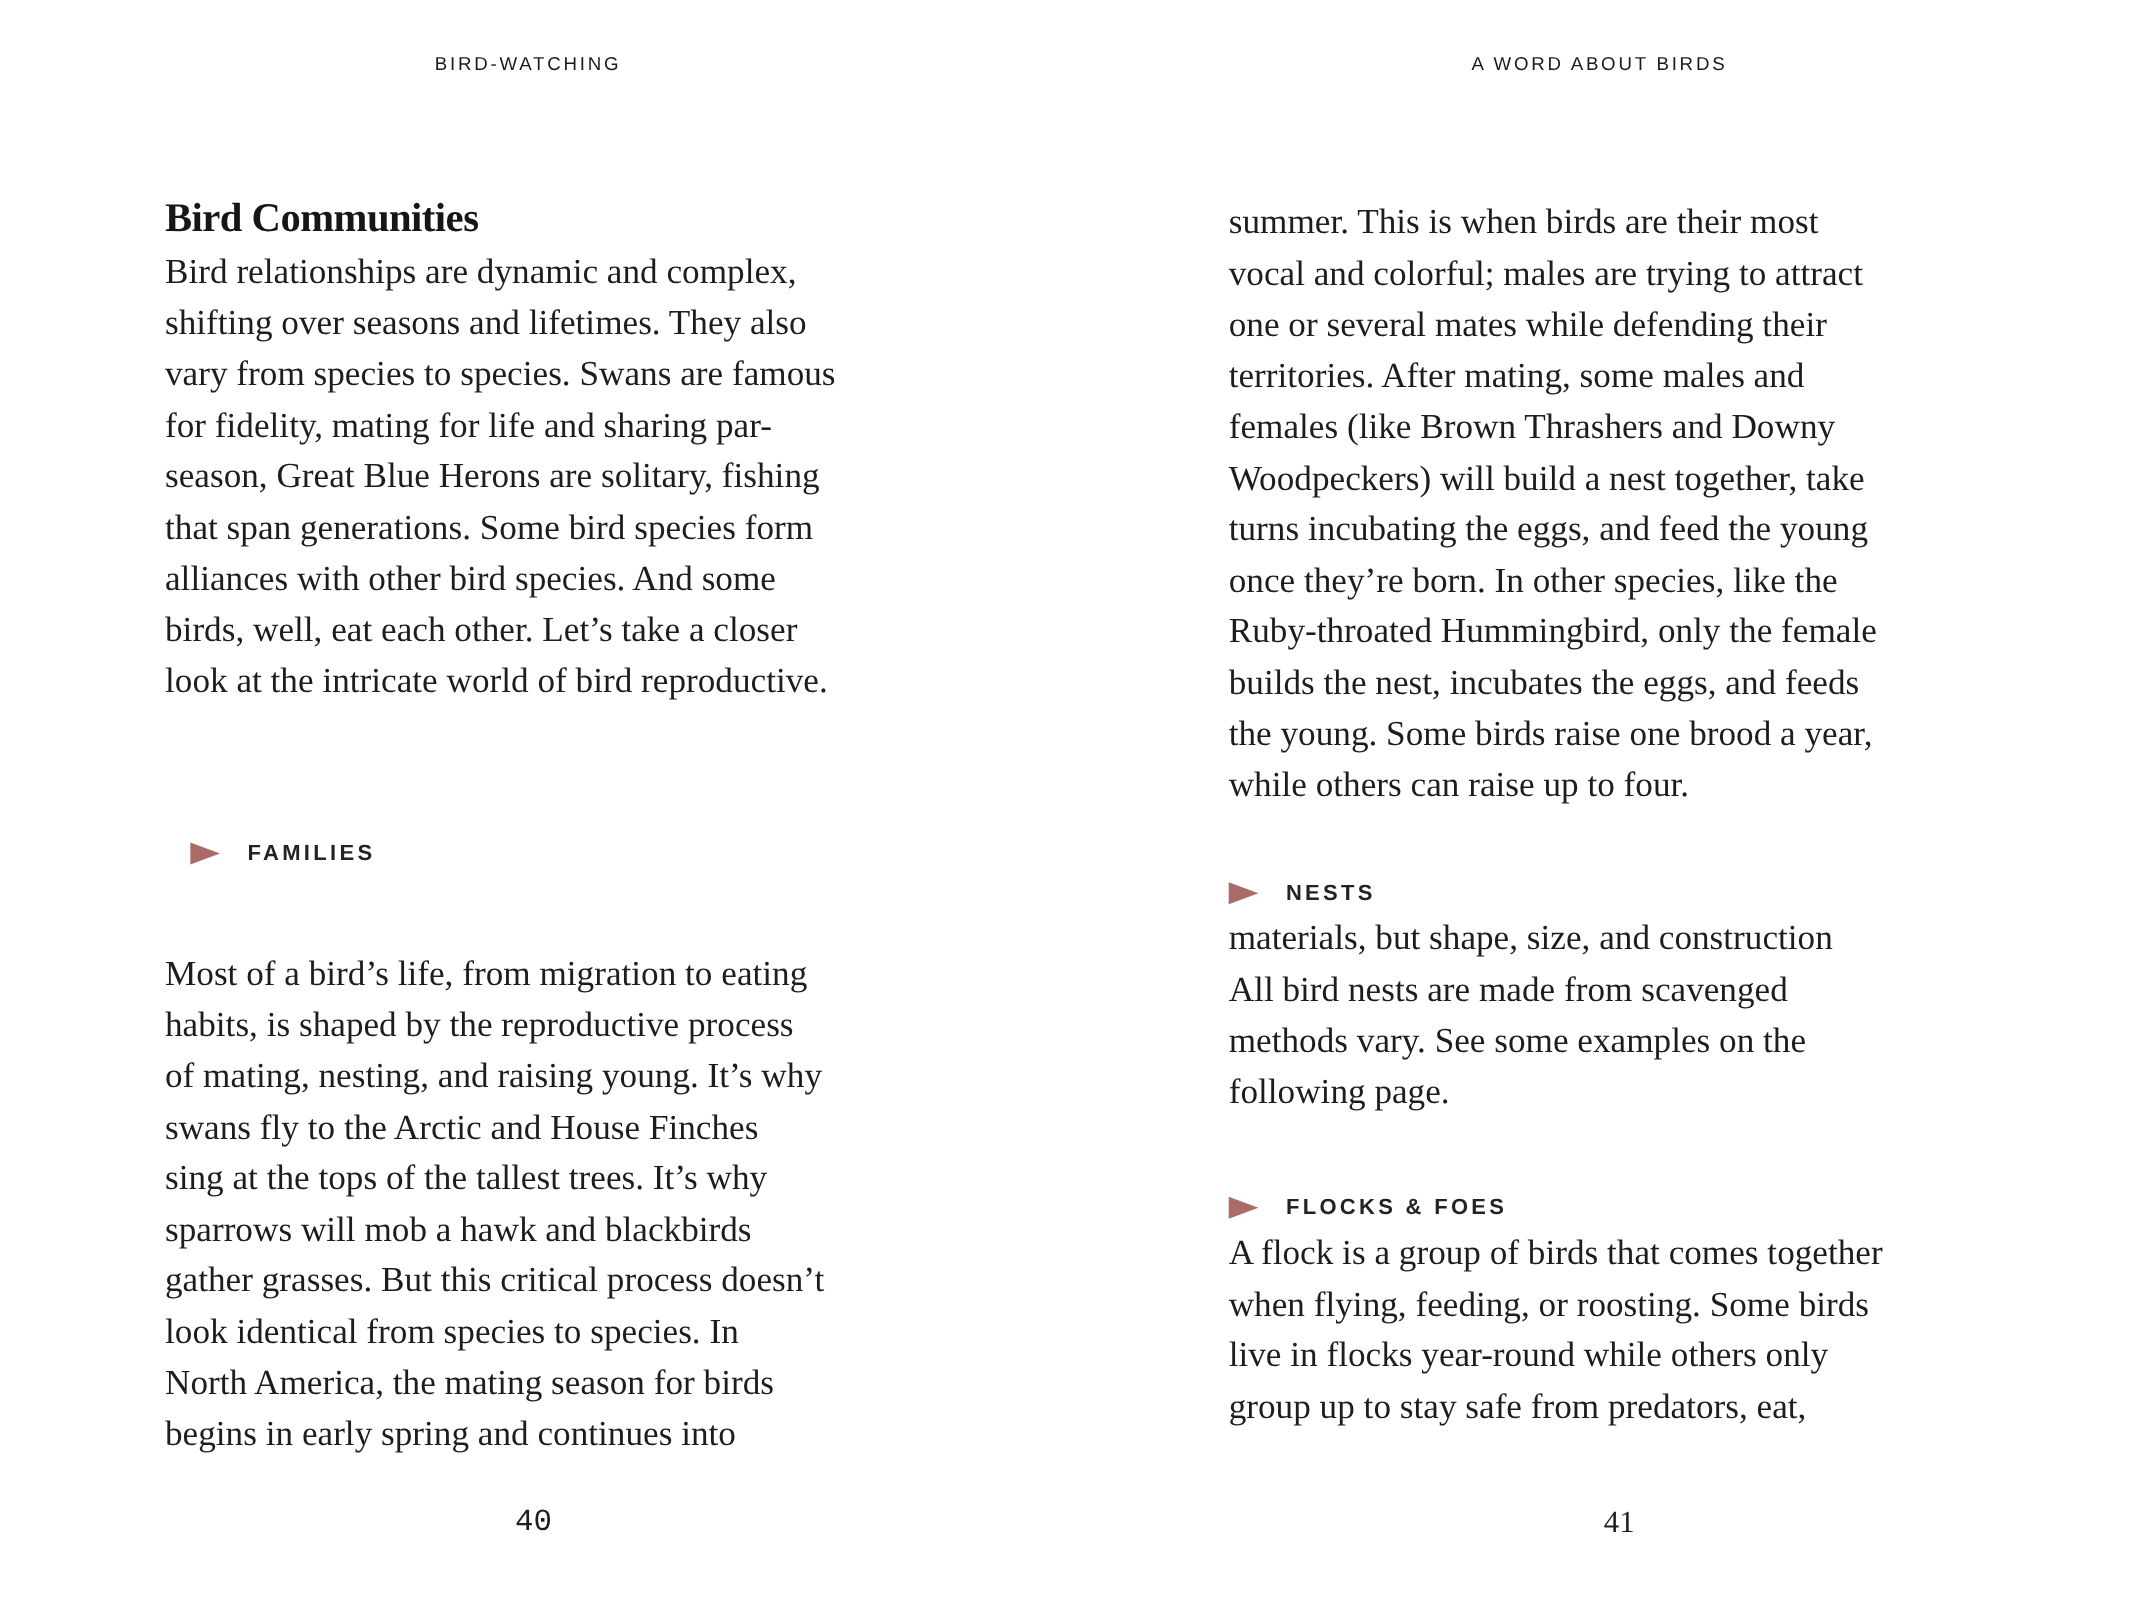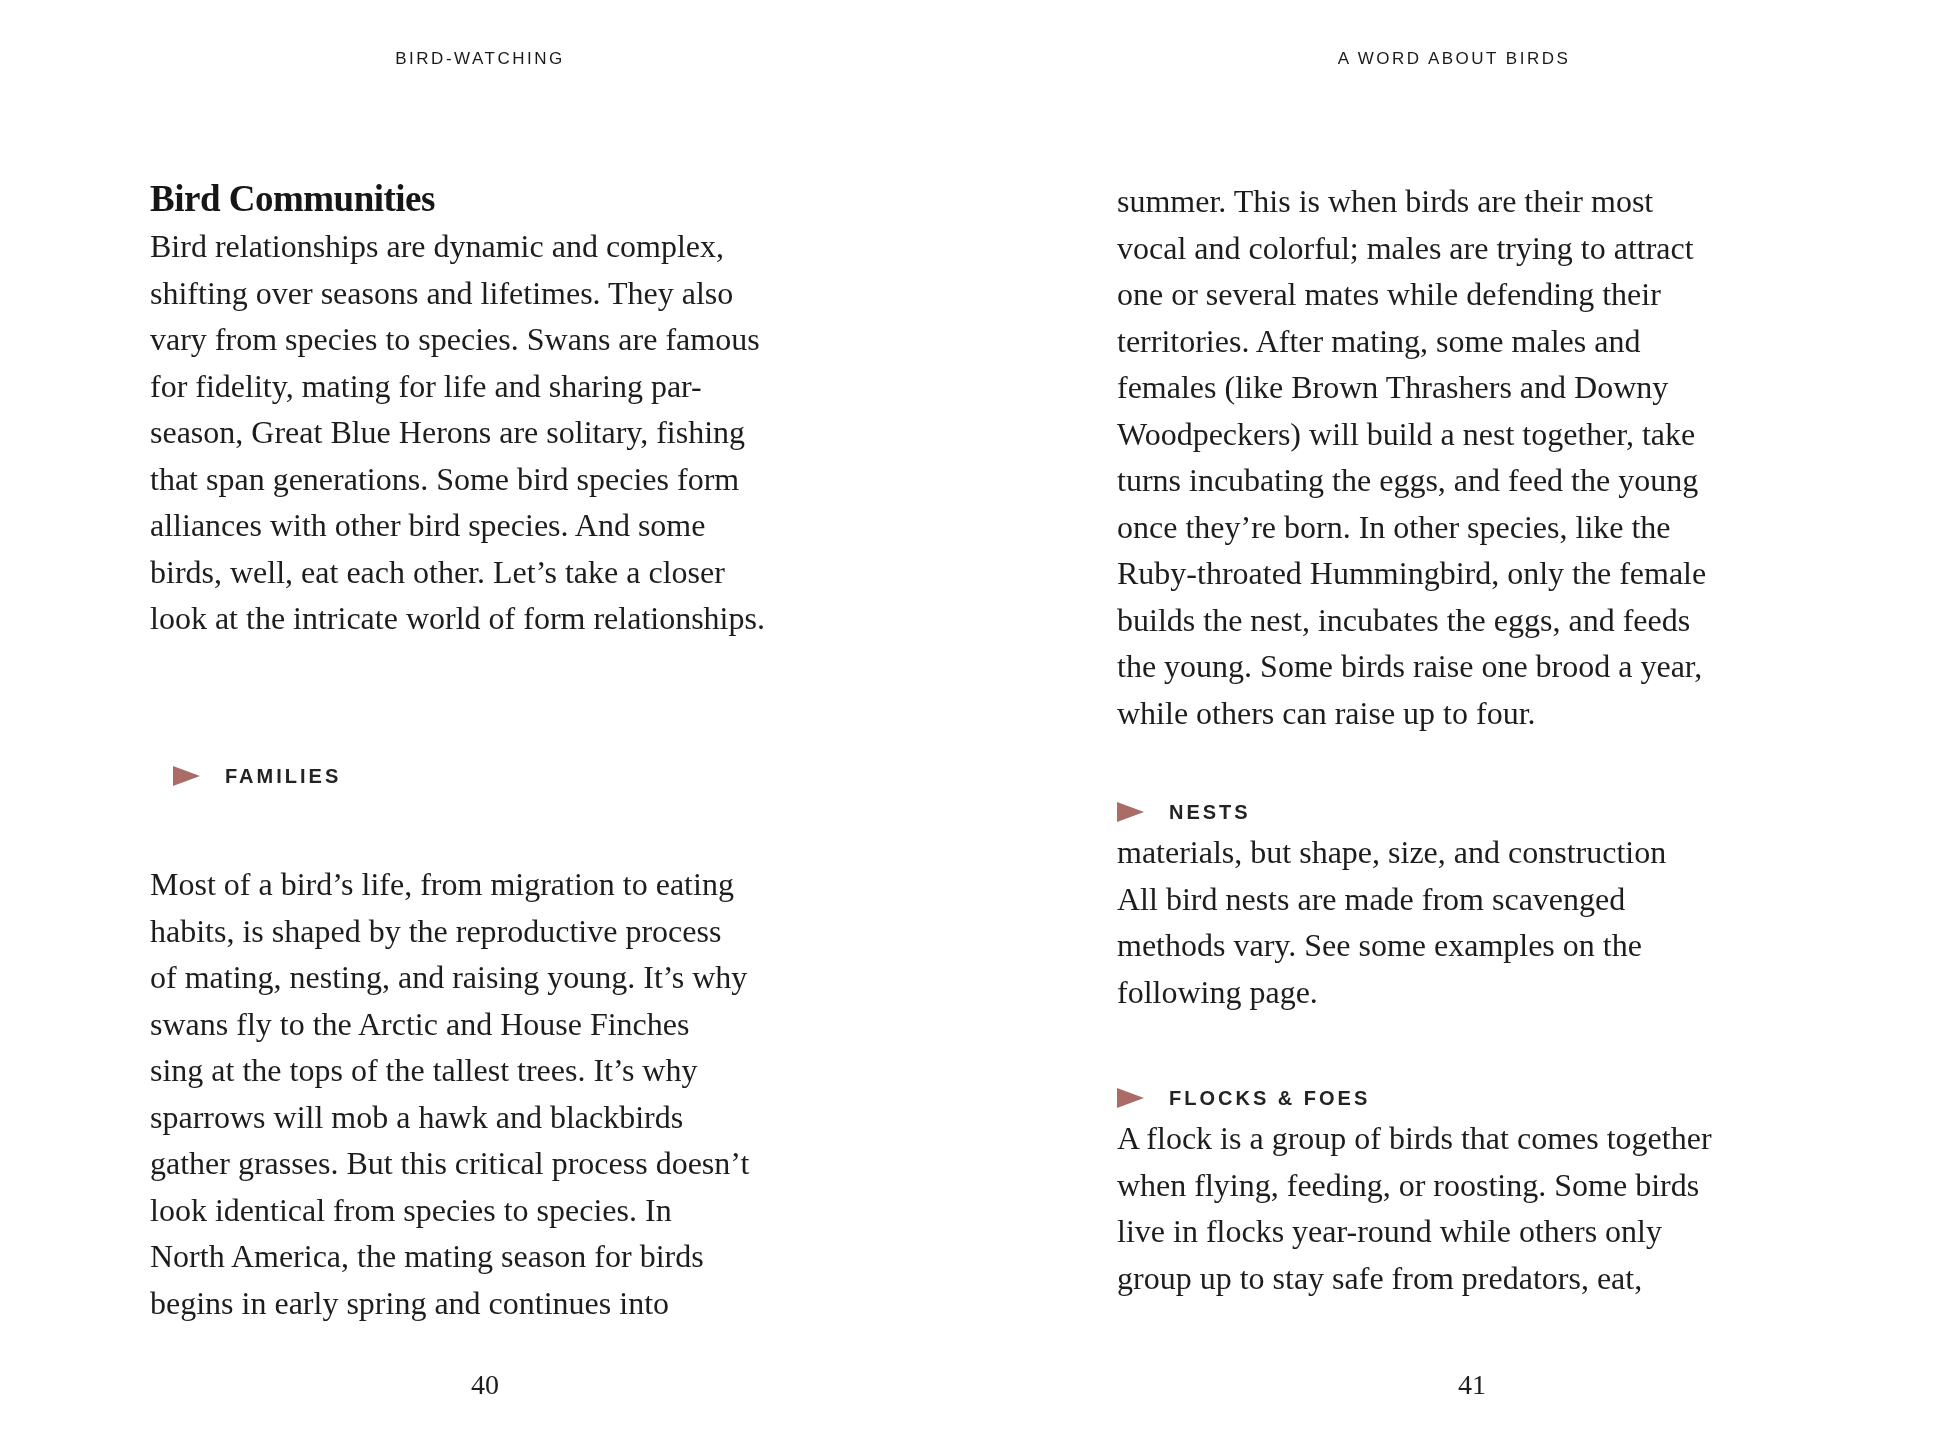--- a/index.html
+++ b/index.html
@@ -88,40 +88,40 @@
   .page-number {
     position: absolute;
     top: 1368px;
     width: 700px;
     text-align: center;
     font-family: "Liberation Serif", serif;
     font-size: 28px;
     line-height: 34px;
     color: #1d1d1d;
   }
-  .page-number.left  { left: 135px; }
+  .page-number.left  { left: 135px; font-family: Liberation Mono, monospace; }
   .page-number.right { left: 1122px; }
 </style>
 </head>
 <body>
 
 <div class="running-head left">BIRD-WATCHING</div>
 
 <h1 class="page-heading" style="margin:0;text-align:center;">Bird Communities</h1>
 
 <div class="body-text intro-left">
     <div>Bird relationships are dynamic and complex,</div>
     <div>shifting over seasons and lifetimes. They also</div>
     <div>vary from species to species. Swans are famous</div>
     <div>for fidelity, mating for life and sharing par-</div>
     <div>season, Great Blue Herons are solitary, fishing</div>
     <div>that span generations. Some bird species form</div>
     <div>alliances with other bird species. And some</div>
     <div>birds, well, eat each other. Let’s take a closer</div>
-    <div>look at the intricate world of form relationships.</div>
+    <div>look at the intricate world of bird reproductive.</div>
   </div>
 
 <div class="section-header sec-families">
   <span class="tri"></span>
   <span class="section-label">FAMILIES</span>
 </div>
 
 <div class="body-text sec-body-families">
     <div>Most of a bird’s life, from migration to eating</div>
     <div>habits, is shaped by the reproductive process</div>

